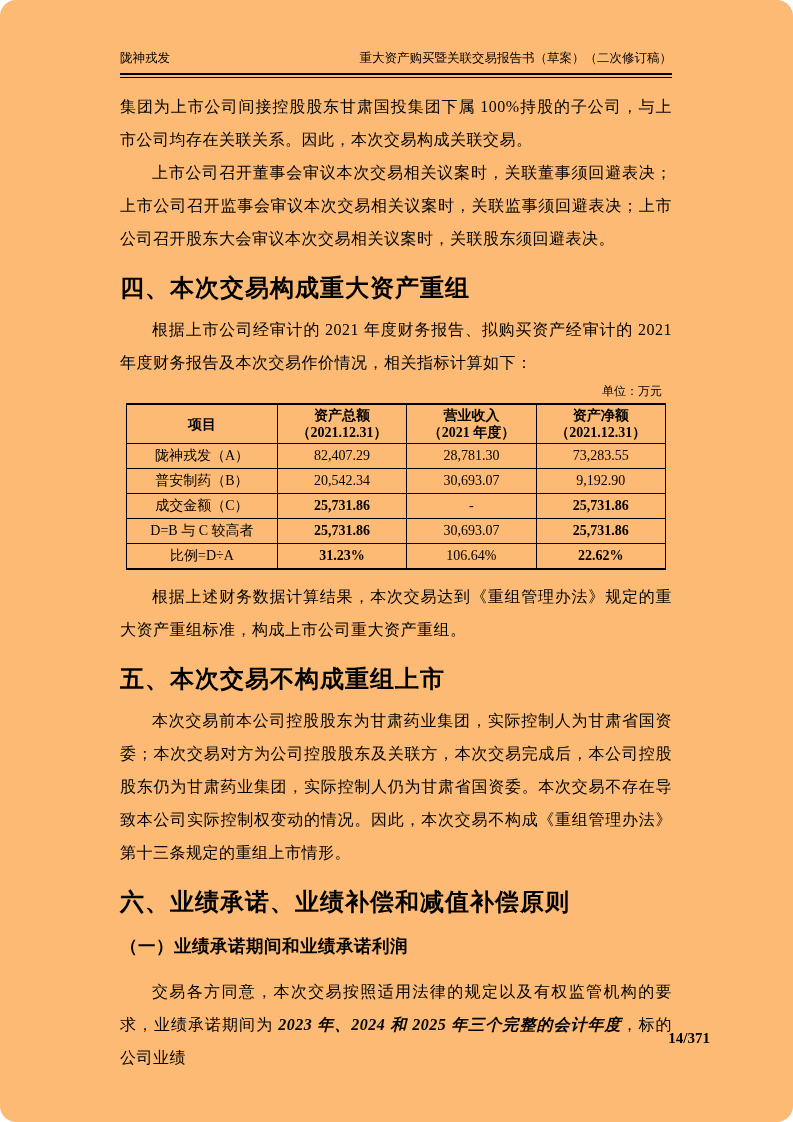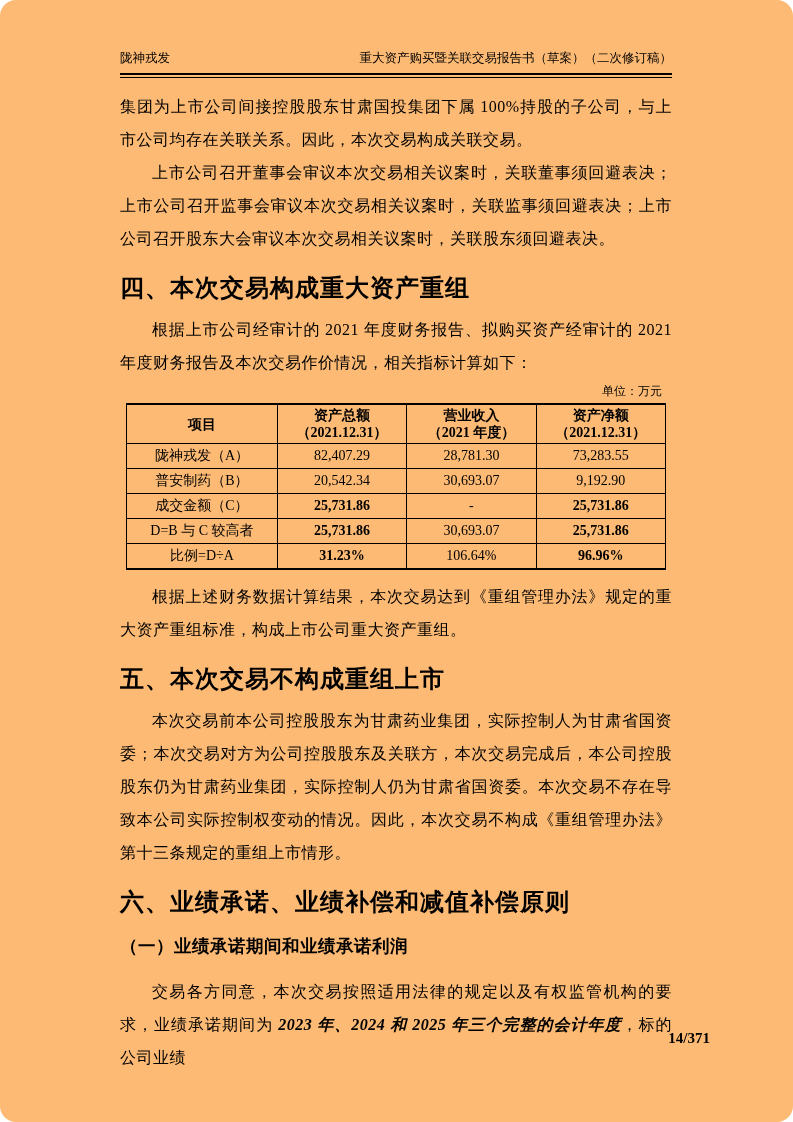--- a/index.html
+++ b/index.html
@@ -171,21 +171,21 @@
           <tr>
             <td>D=B 与 C 较高者</td>
             <td class="b">25,731.86</td>
             <td>30,693.07</td>
             <td class="b">25,731.86</td>
           </tr>
           <tr>
             <td>比例=D÷A</td>
             <td class="b">31.23%</td>
             <td>106.64%</td>
-            <td class="b">96.96%</td>
+            <td class="b">22.62%</td>
           </tr>
         </tbody>
       </table>
 
       <div class="spacer-after-table"></div>
 
       <p class="para">根据上述财务数据计算结果，本次交易达到《重组管理办法》规定的重大资产重组标准，构成上市公司重大资产重组。</p>
 
       <h2 class="sec-heading">五、本次交易不构成重组上市</h2>
 

